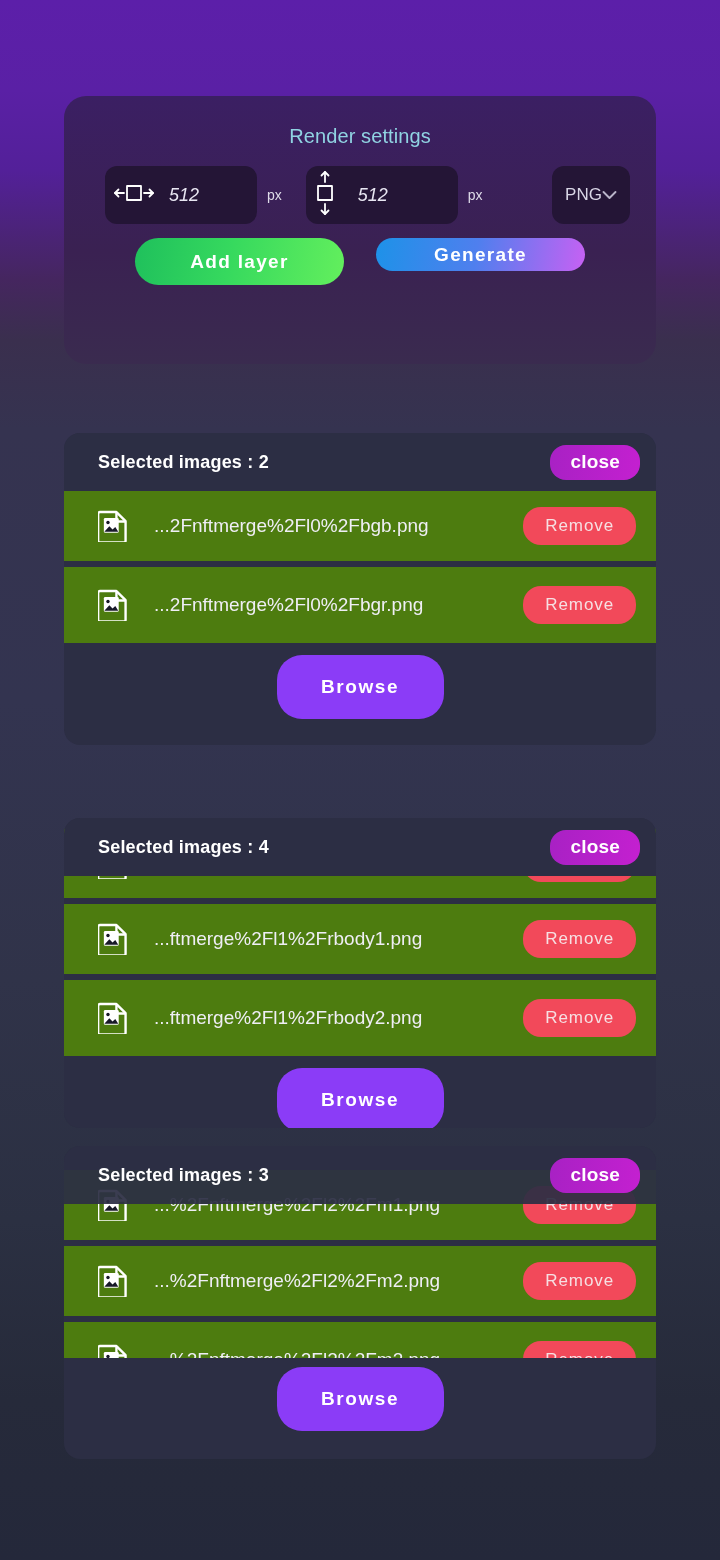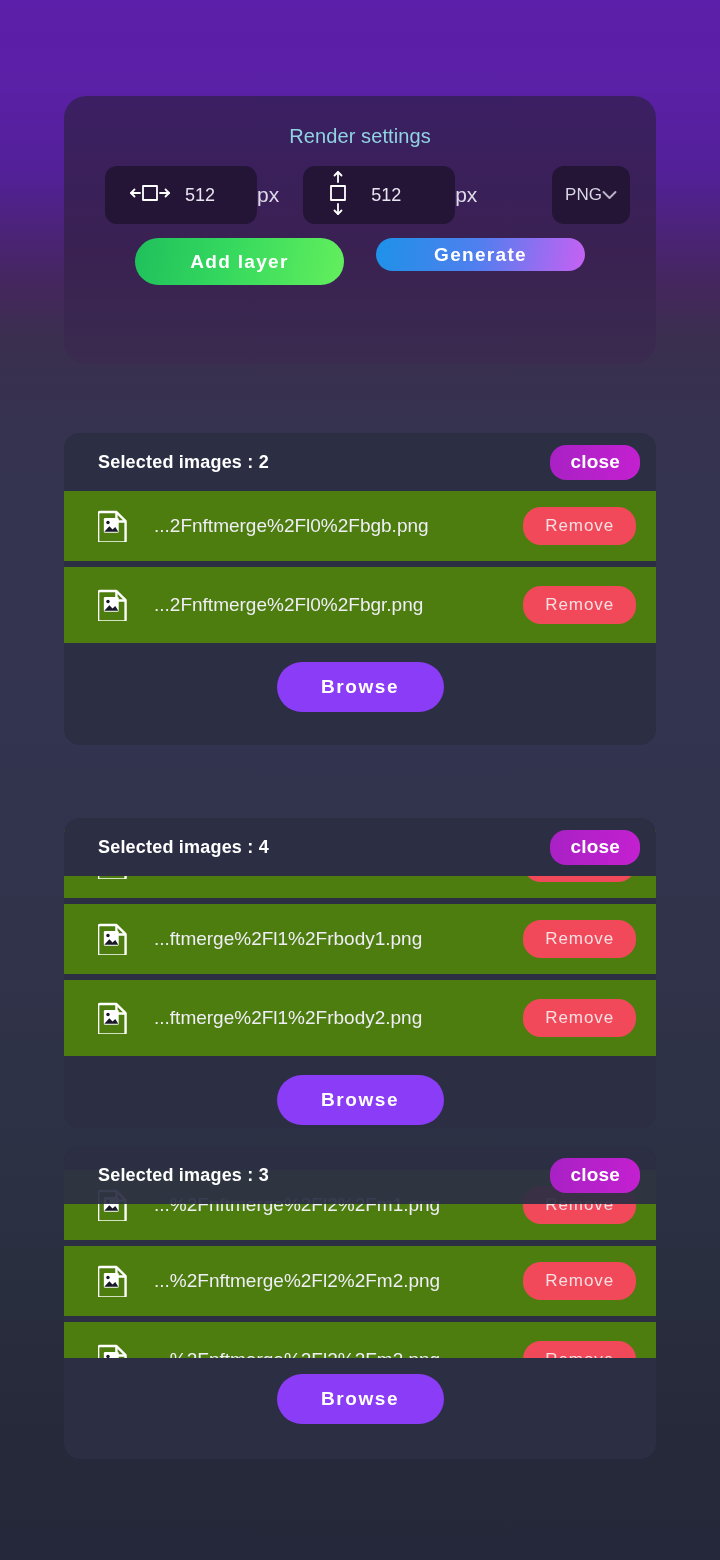--- a/index.html
+++ b/index.html
@@ -63,35 +63,37 @@
     padding-right: 26px;
     gap: 0px;
   }
 
   .dim-box {
     background: #241536;
     border-radius: 12px;
     height: 58px;
     display: flex;
     align-items: center;
-    padding-left: 24px;
+    padding-left: 8px;
     gap: 12px;
+    font-style: italic;
   }
   .dim-box.w { width: 152px; }
   .dim-box.h { width: 152px; margin-left: 24px; }
 
   .dim-value {
     color: #e8e6f2;
     font-size: 18px;
   }
   .dim-box.h .dim-value { margin-left: 10px; }
 
   .px-label {
     color: #dedbe8;
-    font-size: 21px;
+    font-size: 14px;
+    margin-left: 10px;
   }
 
   .format-select {
     margin-left: auto;
     background: #241536;
     border-radius: 12px;
     height: 58px;
     width: 78px;
     display: flex;
     align-items: center;
@@ -258,21 +260,21 @@
     justify-content: center;
     align-items: center;
     height: 88px;
     background: #2c2e44;
     position: relative;
     z-index: 4;
   }
 
   .btn-browse {
     width: 167px;
-    height: 50px;
+    height: 64px;
     border-radius: 25px;
     background: #8b3cf7;
     color: #ffffff;
     font-size: 19px;
     font-weight: bold;
     letter-spacing: 1.6px;
     border: none;
     cursor: pointer;
     font-family: inherit;
     display: flex;

